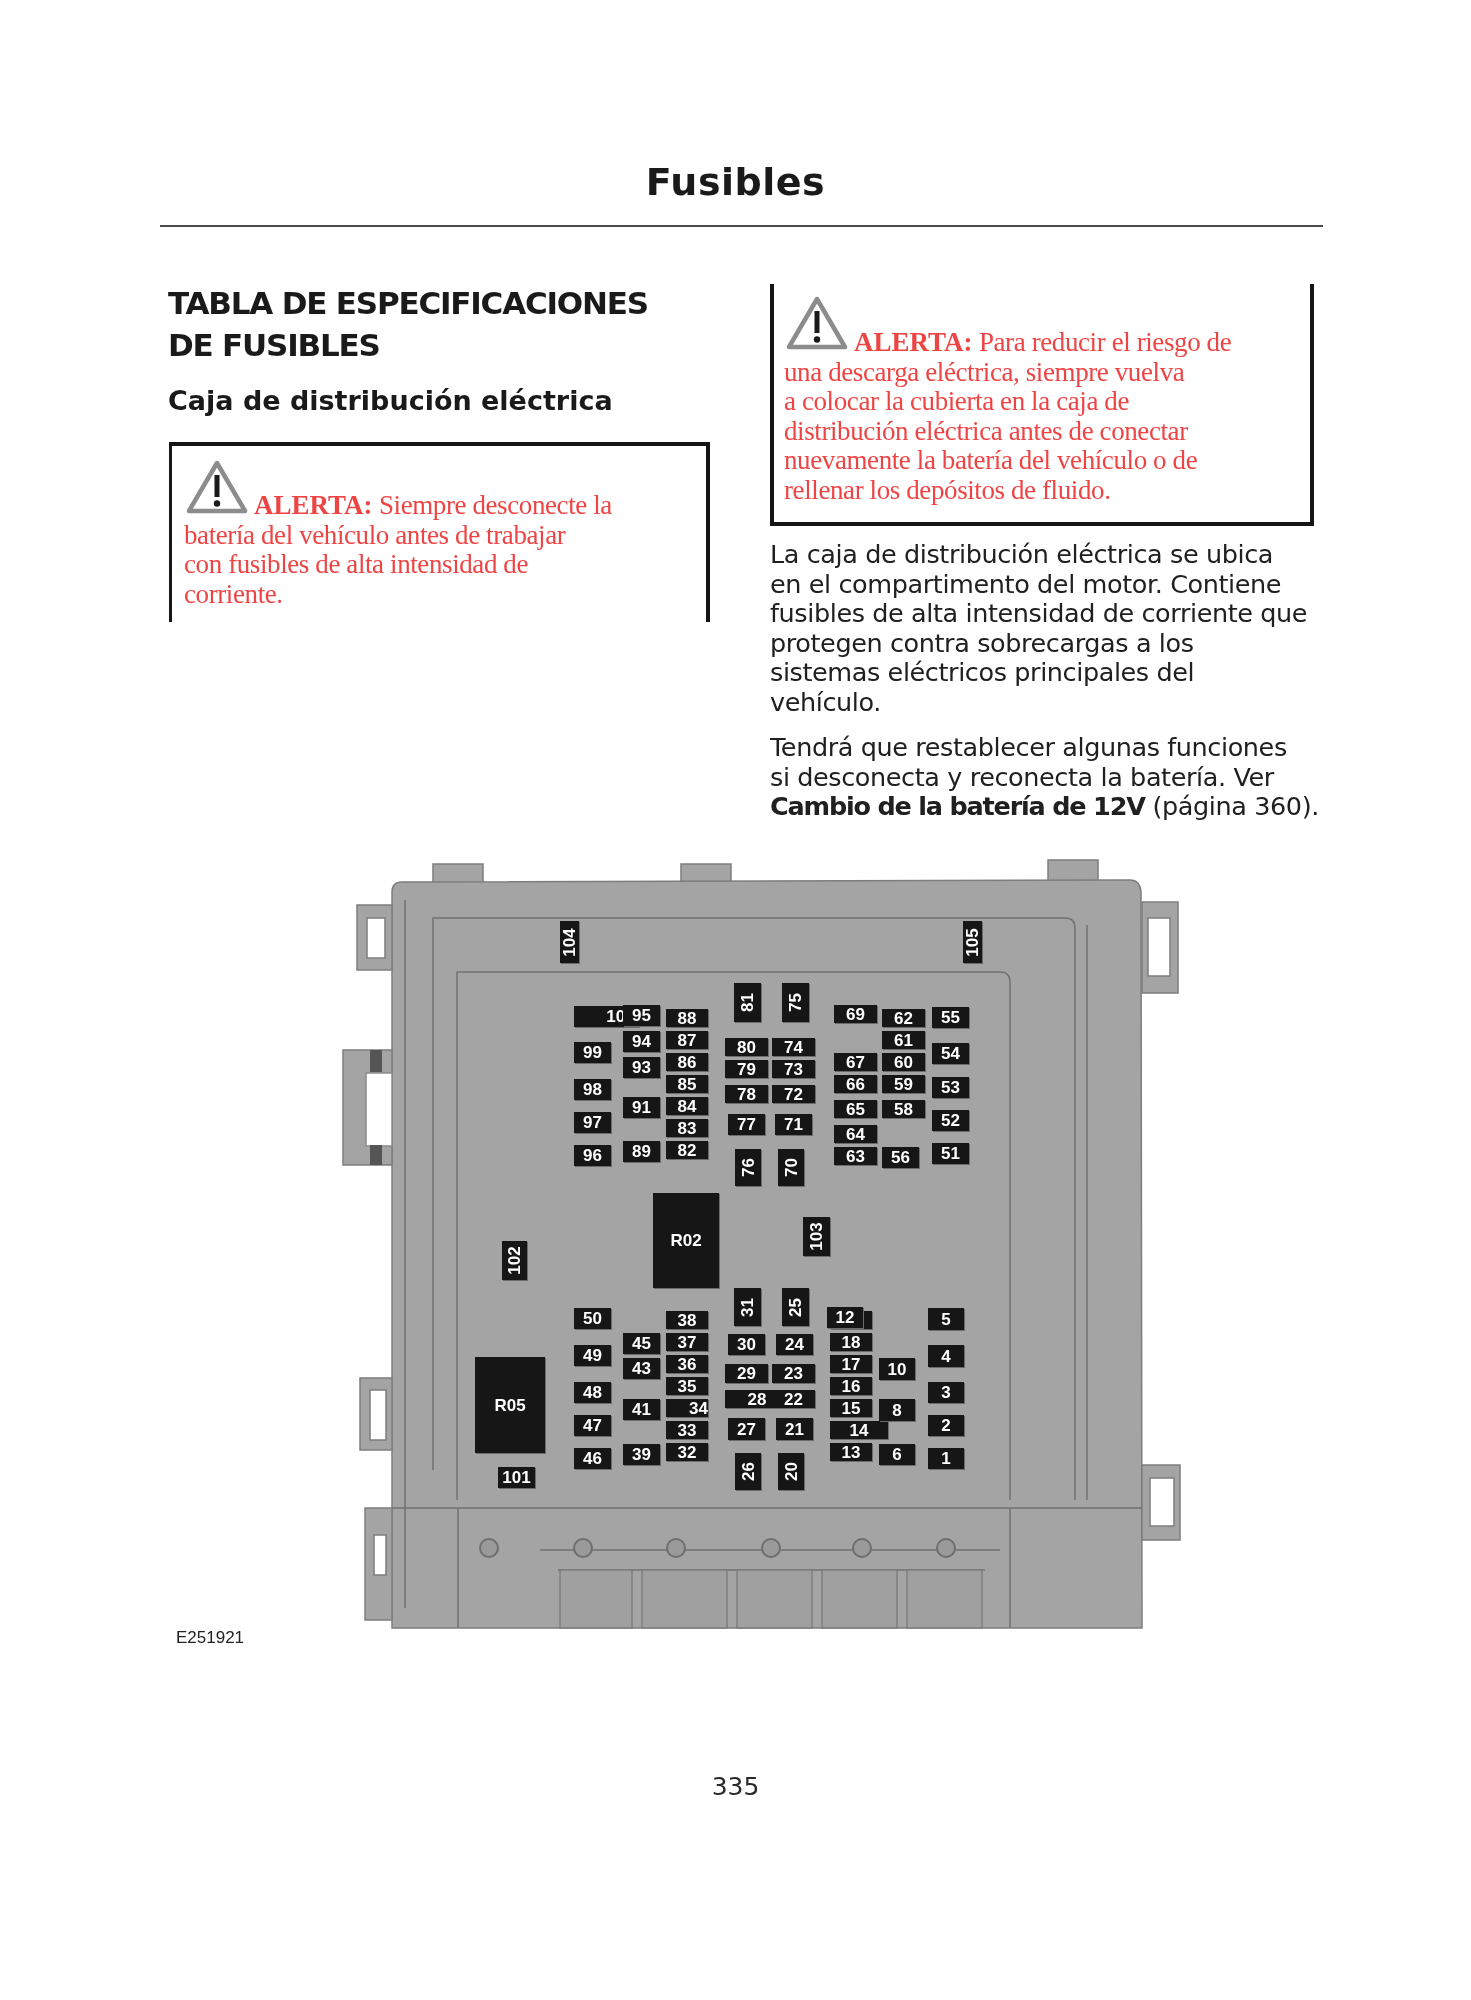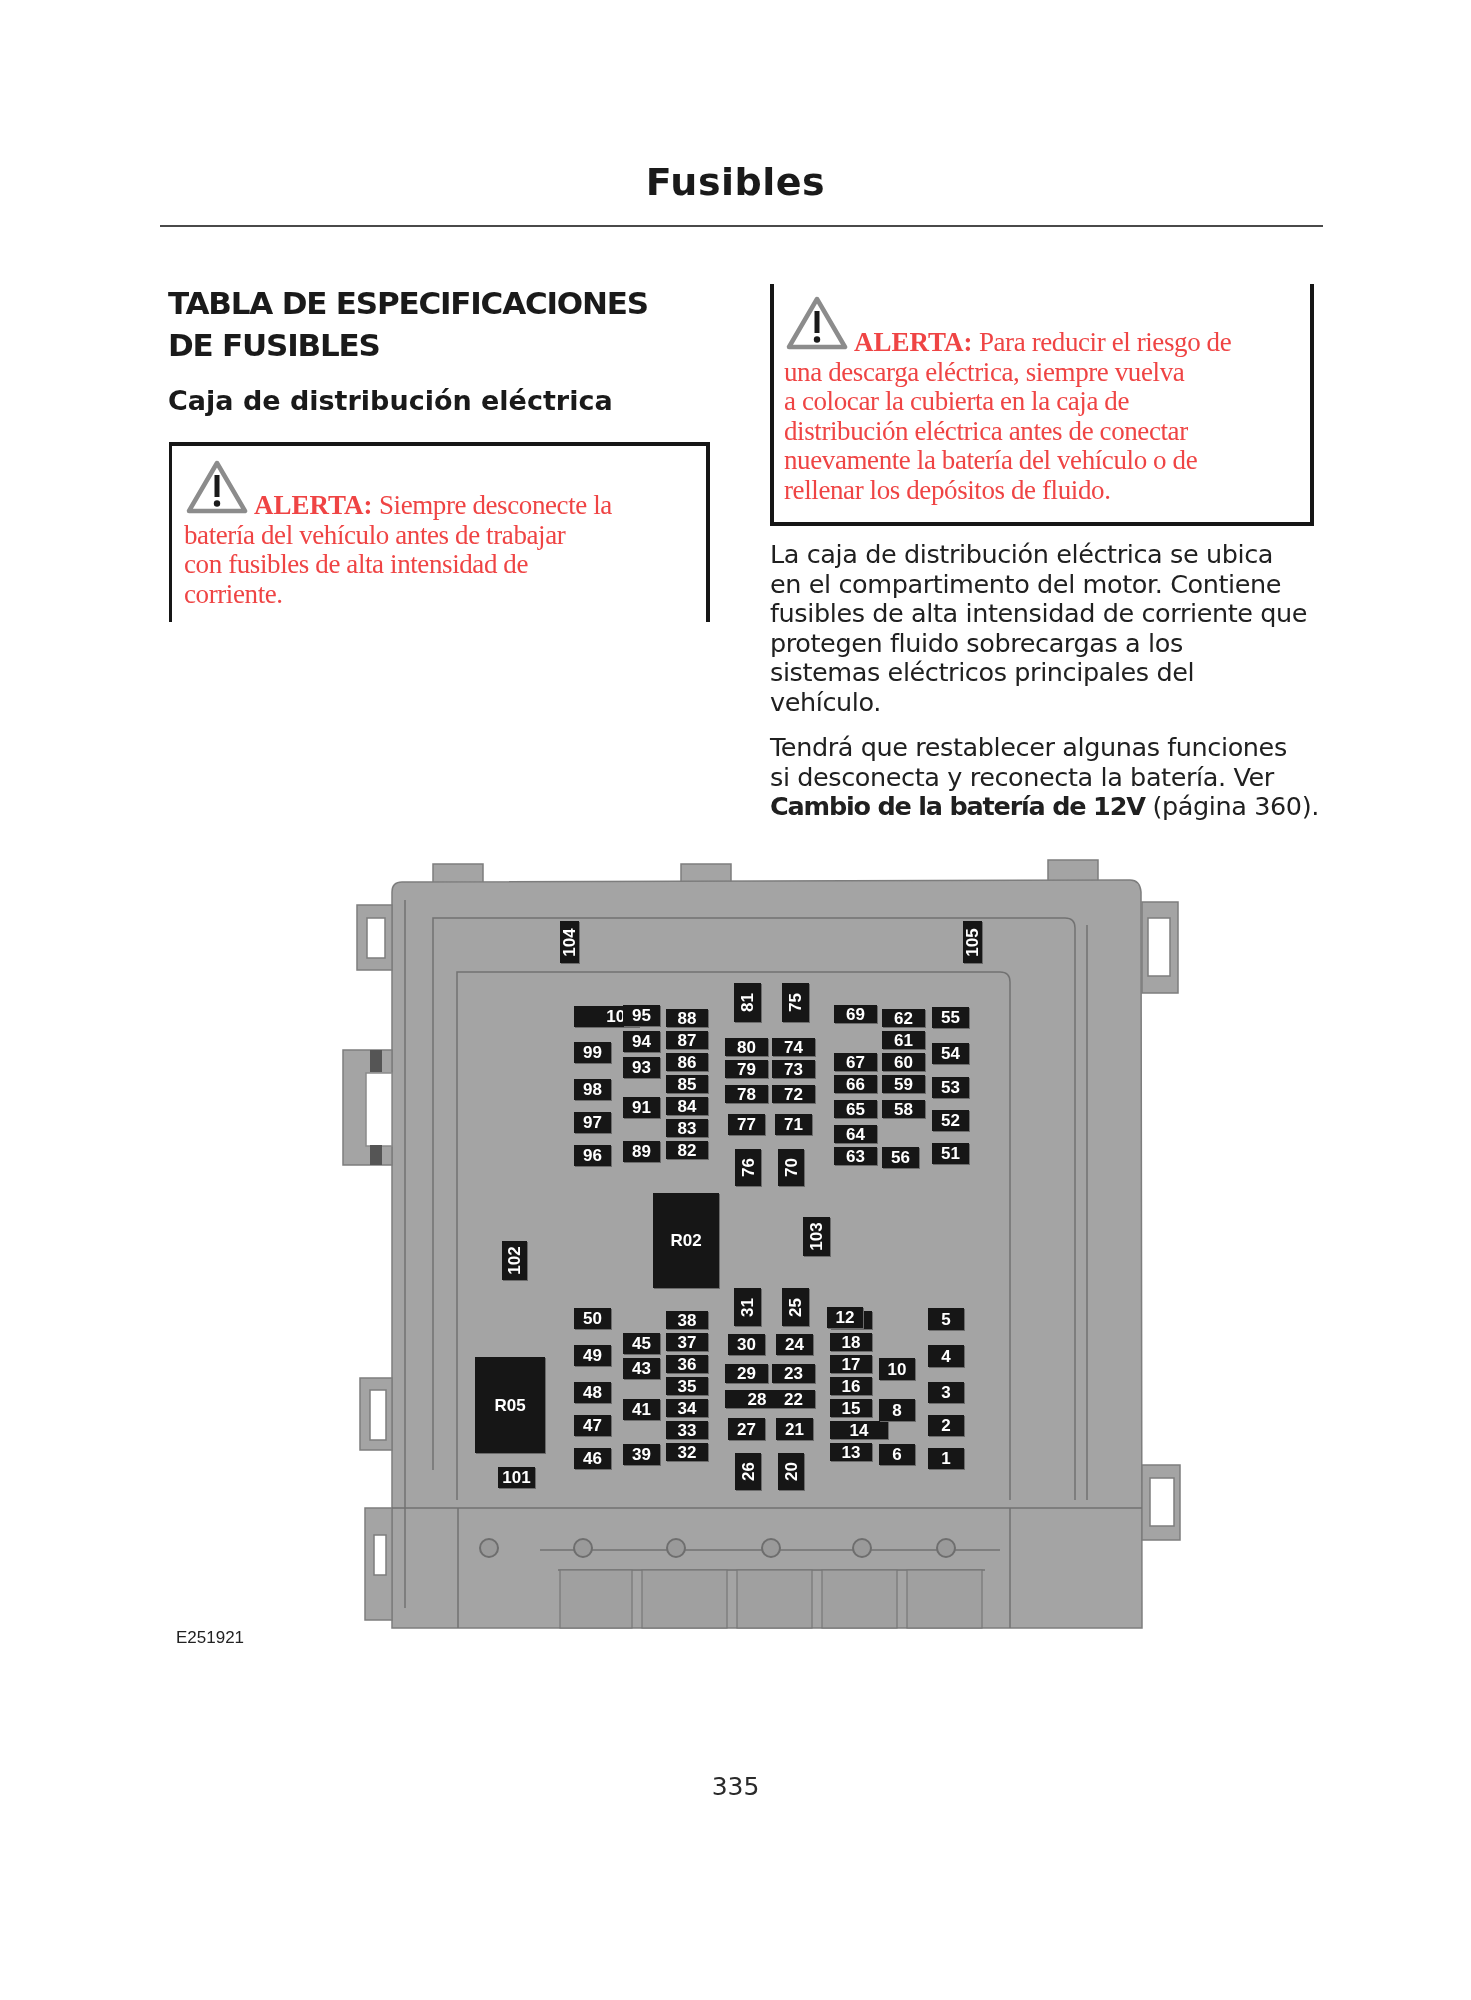--- a/index.html
+++ b/index.html
@@ -62,21 +62,21 @@
     <div>distribución eléctrica antes de conectar</div>
     <div>nuevamente la batería del vehículo o de</div>
     <div>rellenar los depósitos de fluido.</div>
   </div>
 </div>
 
 <div class="para" style="top:540px">
   <div>La caja de distribución eléctrica se ubica</div>
   <div>en el compartimento del motor. Contiene</div>
   <div>fusibles de alta intensidad de corriente que</div>
-  <div>protegen fluido sobrecargas a los</div>
+  <div>protegen contra sobrecargas a los</div>
   <div>sistemas eléctricos principales del</div>
   <div>vehículo.</div>
 </div>
 <div class="para" style="top:733px">
   <div>Tendrá que restablecer algunas funciones</div>
   <div>si desconecta y reconecta la batería.  Ver</div>
   <div><b>Cambio de la batería de 12V</b><span> (página 360).</span></div>
 </div>
 
 <svg class="abs diagram" width="1471" height="2000" viewBox="0 0 1471 2000">
@@ -330,21 +330,21 @@
     </div>
     <div class="fuse" style="left: 666px; top: 1333px; width: 42px; height: 18px;">
       <span>37</span>
     </div>
     <div class="fuse" style="left: 666px; top: 1355px; width: 42px; height: 18px;">
       <span>36</span>
     </div>
     <div class="fuse" style="left: 666px; top: 1377px; width: 42px; height: 18px;">
       <span>35</span>
     </div>
-    <div class="fuse" style="left: 666px; top: 1399px; width: 42px; height: 18px;">
+    <div class="fuse" style="left: 666px; top: 1399px; width: 42px; height: 18px; justify-content: flex-end;">
       <span>34</span>
     </div>
     <div class="fuse" style="left: 666px; top: 1421px; width: 42px; height: 18px;">
       <span>33</span>
     </div>
     <div class="fuse" style="left: 666px; top: 1443px; width: 42px; height: 18px;">
       <span>32</span>
     </div>
     <div class="fuse" style="left: 728px; top: 1334px; width: 37px; height: 21px;">
       <span>30</span>

